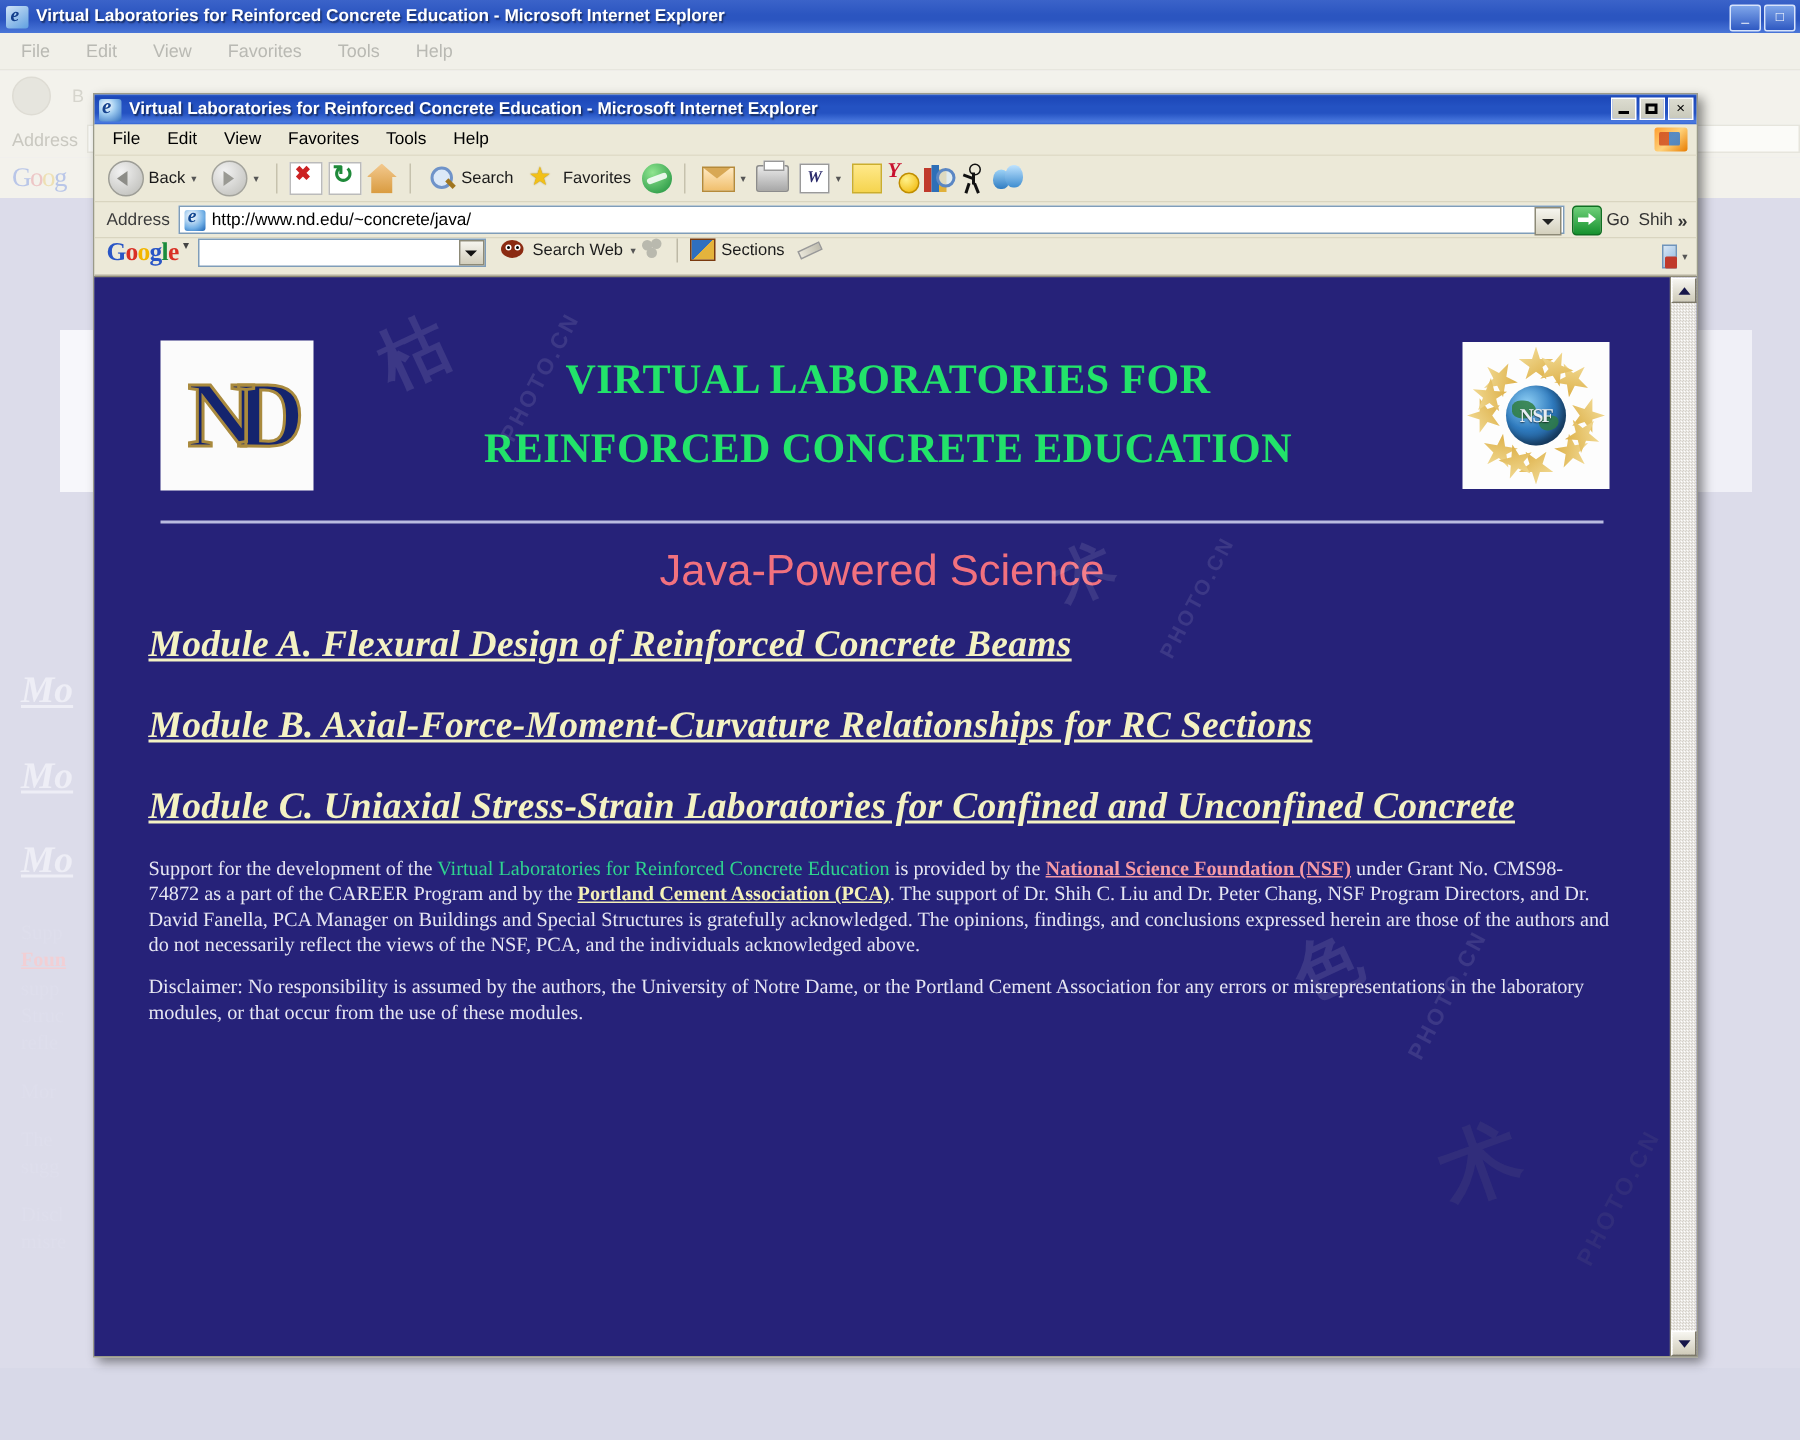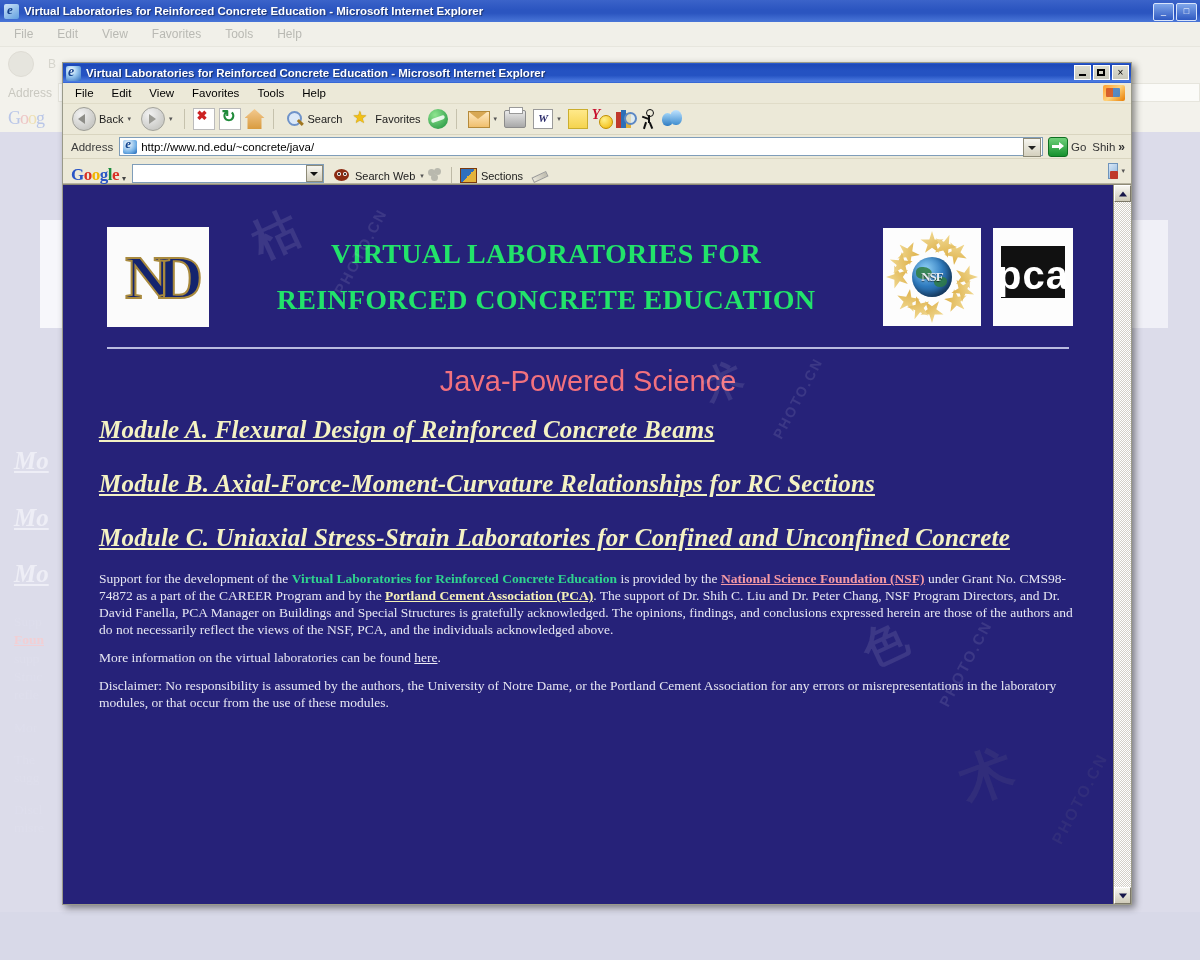--- a/index.html
+++ b/index.html
@@ -209,21 +209,21 @@
   .addr-drop:after{content:"";position:absolute;left:4px;top:7px;border-left:4px solid transparent;border-right:4px solid transparent;border-top:4px solid #222;}
   .go-btn{display:flex;align-items:center;gap:3px;margin:0 6px 0 5px;}
   .go-ic{width:18px;height:18px;border-radius:3px;background:linear-gradient(to bottom,#6fd07a,#16912e);border:1px solid #0f6f22;position:relative;}
   .go-ic:after{content:"";position:absolute;left:3px;top:7px;width:9px;height:3px;background:#fff;}
   .go-ic:before{content:"";position:absolute;left:10px;top:4px;border-top:4.5px solid transparent;border-bottom:4.5px solid transparent;border-left:5px solid #fff;z-index:2;}
   .go-lbl{font-size:11.5px;color:#333;}
   .links-lbl{font-size:11.5px;color:#333;margin-right:3px;}
   .chev{font-size:12px;color:#333;font-weight:bold;margin-right:4px;}
 
   .fg-gbar{
-    height:24px;flex:none;background:#ece9d8;display:flex;align-items:flex-end;
+    height:24px;flex:none;background:#ece9d8;display:flex;align-items:flex-start;
     padding-left:8px;border-bottom:1px solid #b6b2a0;position:relative;
   }
   .g-logo{font-family:"Liberation Serif",serif;font-size:17px;letter-spacing:-.5px;line-height:17px;}
   .g-logo .b{color:#2a56c6;font-weight:bold;}
   .g-logo .r{color:#d93025;font-weight:bold;}
   .g-logo .y{color:#f2b600;font-weight:bold;}
   .g-logo .g{color:#1a8c3c;font-weight:bold;}
   .g-caret{font-size:8px;color:#444;margin:0 6px 0 3px;}
   .g-input{width:190px;height:17px;background:#fff;border:1px solid #7f9db9;position:relative;}
   .g-input .dd{position:absolute;right:0;top:0;width:15px;height:15px;background:linear-gradient(to bottom,#f6f5ef,#d2cebc);border:1px solid #8d8a77;}
@@ -332,21 +332,21 @@
   .mod-link{
     display:block;font-family:"Liberation Serif",serif;font-style:italic;font-weight:bold;
     font-size:25px;color:#f4f2c3;text-decoration:underline;margin:0 0 26px 14px;
     letter-spacing:.2px;
   }
   .mod-link.last{margin-bottom:18px;}
   .para{
     font-family:"Liberation Serif",serif;font-size:13.5px;color:#e6e6f2;
     line-height:17px;margin:0 18px 11px 14px;text-align:left;
   }
-  .para .teal{color:#2fd38f;font-weight:bold;margin-top:24px;}
+  .para .teal{color:#2fd38f;font-weight:normal;margin-top:24px;}
   .para .pink-link{color:#f59aa5;font-weight:bold;}
   .para .yellow-link{color:#f4f0b8;font-weight:bold;text-decoration:underline;margin-top:40px;}
   .para .plain-link{color:#eceaf6;text-decoration:underline;}
   .para .ital-link{color:#efeee4;text-decoration:underline;font-style:italic;}
 
   
   .wm{position:absolute;pointer-events:none;color:rgba(255,255,255,.10);font-weight:bold;}
   .wm2{position:absolute;pointer-events:none;color:rgba(120,120,140,.13);font-weight:bold;}
 </style>
 </head>
@@ -575,38 +575,33 @@
               <i class="nsf-star" style="transform:translate(-34px,0) rotate(270deg)"></i>
               <i class="nsf-star" style="transform:translate(-24px,-24px) rotate(315deg)"></i>
               <i class="nsf-star" style="transform:translate(13px,-31px) rotate(22deg)"></i>
               <i class="nsf-star" style="transform:translate(31px,13px) rotate(112deg)"></i>
               <i class="nsf-star" style="transform:translate(-13px,31px) rotate(202deg)"></i>
               <i class="nsf-star" style="transform:translate(-31px,-13px) rotate(292deg)"></i>
             </div>
             <div class="nsf-globe"></div>
             <div class="nsf-txt">NSF</div>
           </div>
-          <div class="pca-logo">
-            <div class="pca-band"></div>
-            <div class="pca-word">pca</div>
-          </div>
         </div>
       </div>
 
       <hr class="rule">
 
       <div class="java-title">Java-Powered Science</div>
 
       <a class="mod-link" href="#">Module A. Flexural Design of Reinforced Concrete Beams</a>
       <a class="mod-link" href="#">Module B. Axial-Force-Moment-Curvature Relationships for RC Sections</a>
       <a class="mod-link last" href="#">Module C. Uniaxial Stress-Strain Laboratories for Confined and Unconfined Concrete</a>
 
       <p class="para"><span>Support for the development of the </span><span class="teal">Virtual Laboratories for Reinforced Concrete Education</span><span> is provided by the </span><a class="pink-link" href="#">National Science Foundation (NSF)</a><span> under Grant No. CMS98-74872 as a part of the CAREER Program and by the </span><a class="yellow-link" href="#">Portland Cement Association (PCA)</a><span>. The support of Dr. Shih C. Liu and Dr. Peter Chang, NSF Program Directors, and Dr. David Fanella, PCA Manager on Buildings and Special Structures is gratefully acknowledged. The opinions, findings, and conclusions expressed herein are those of the authors and do not necessarily reflect the views of the NSF, PCA, and the individuals acknowledged above.</span></p>
 
-      <p class="para"><span>More information on the virtual laboratories can be found </span><a class="plain-link" href="#">here</a><span>.</span></p>
 
 
       <p class="para">Disclaimer: No responsibility is assumed by the authors, the University of Notre Dame, or the Portland Cement Association for any errors or misrepresentations in the laboratory modules, or that occur from the use of these modules.</p>
     </div>
 
     <div class="scrollbar">
       <div class="sb-btn sb-up">
           <i class="ar"></i>
         </div>
       <div class="sb-track"></div>

